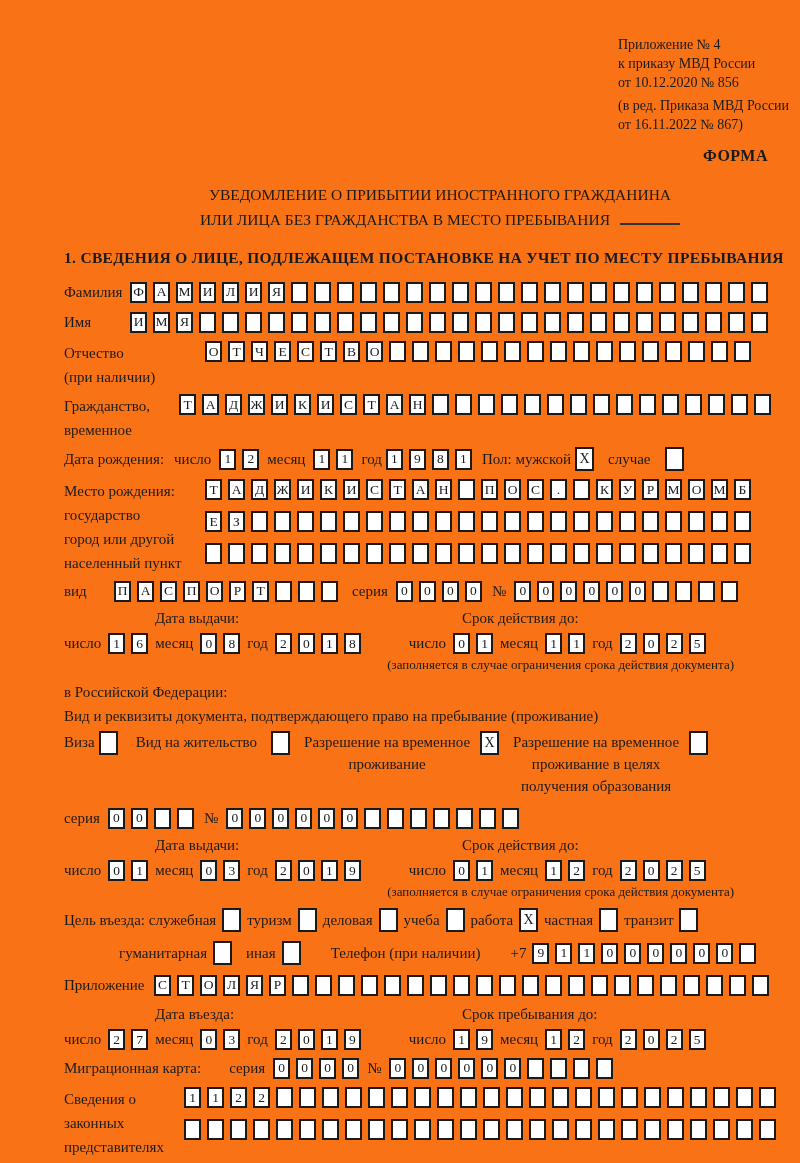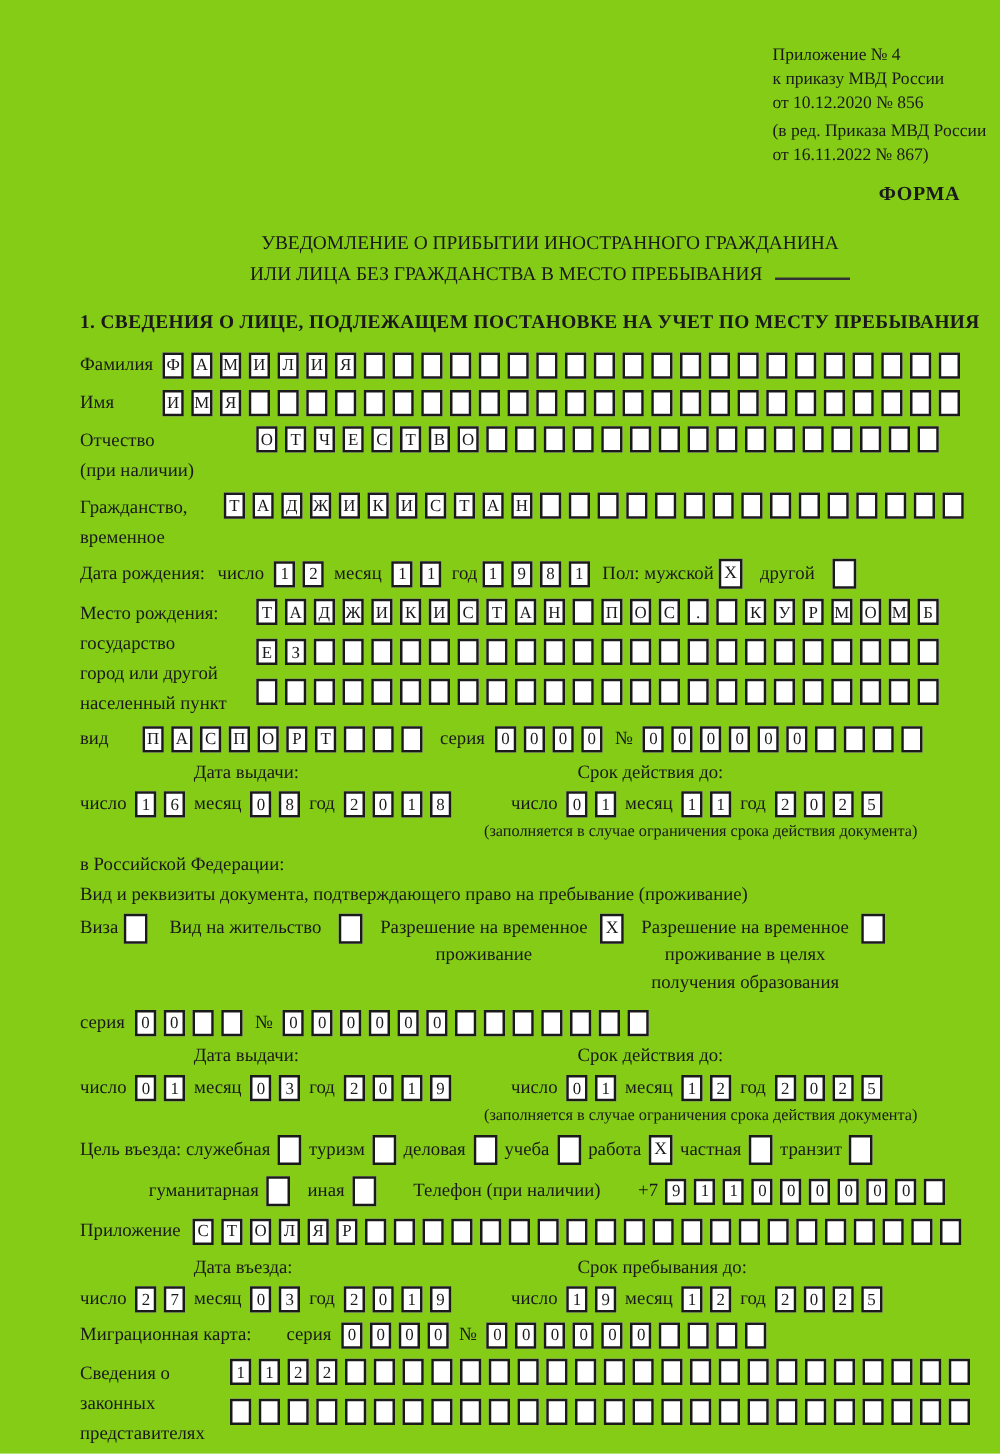--- a/index.html
+++ b/index.html
@@ -1,18 +1,18 @@
 <!DOCTYPE html>
 <html><head>
 <meta charset="utf-8">
 <style>
   * { box-sizing: border-box; }
   html,body { margin:0; padding:0; background:#ffffff; }
   .page {
-    width:800px; height:1163px; background:#84cc16; color:#1a1a1a;
+    width:800px; height:1163px; background:#f97316; color:#1a1a1a;
     font-family:"Liberation Serif", "DejaVu Serif", serif;
     position:relative; overflow:hidden; font-size:15px;
   }
   
   .hdr { position:absolute; left:618px; top:36px; font-size:14px; line-height:1.34; }
   .hdr .hgap { height:5px; }
   .forma { position:absolute; left:0; top:147px; width:768px; text-align:right;
            font-weight:bold; font-size:16px; letter-spacing:0.5px; }
   .title { position:absolute; left:0; top:183px; width:800px; text-align:center;
            font-weight:normal; font-size:15.5px; line-height:1.6;margin-left:40px; }
@@ -234,21 +234,21 @@
       <span class="cells ml4">
           <span class="cell">1</span>
           <span class="cell">9</span>
           <span class="cell">8</span>
           <span class="cell">1</span>
         </span>
       <span class="lbl ml10">Пол: мужской</span>
       <span class="cells cbx ml4">
           <span class="cell">X</span>
         </span>
-      <span class="lbl ml14">другой</span>
+      <span class="lbl ml14">случае</span>
       <span class="cells cbx ml14">
           <span class="cell"></span>
         </span>
     </div>
 
     <div class="row top tight">
       <span class="lbl w141 lblcol">
         <div>Место рождения:</div>
         <div>государство</div>
         <div>город или другой</div>

